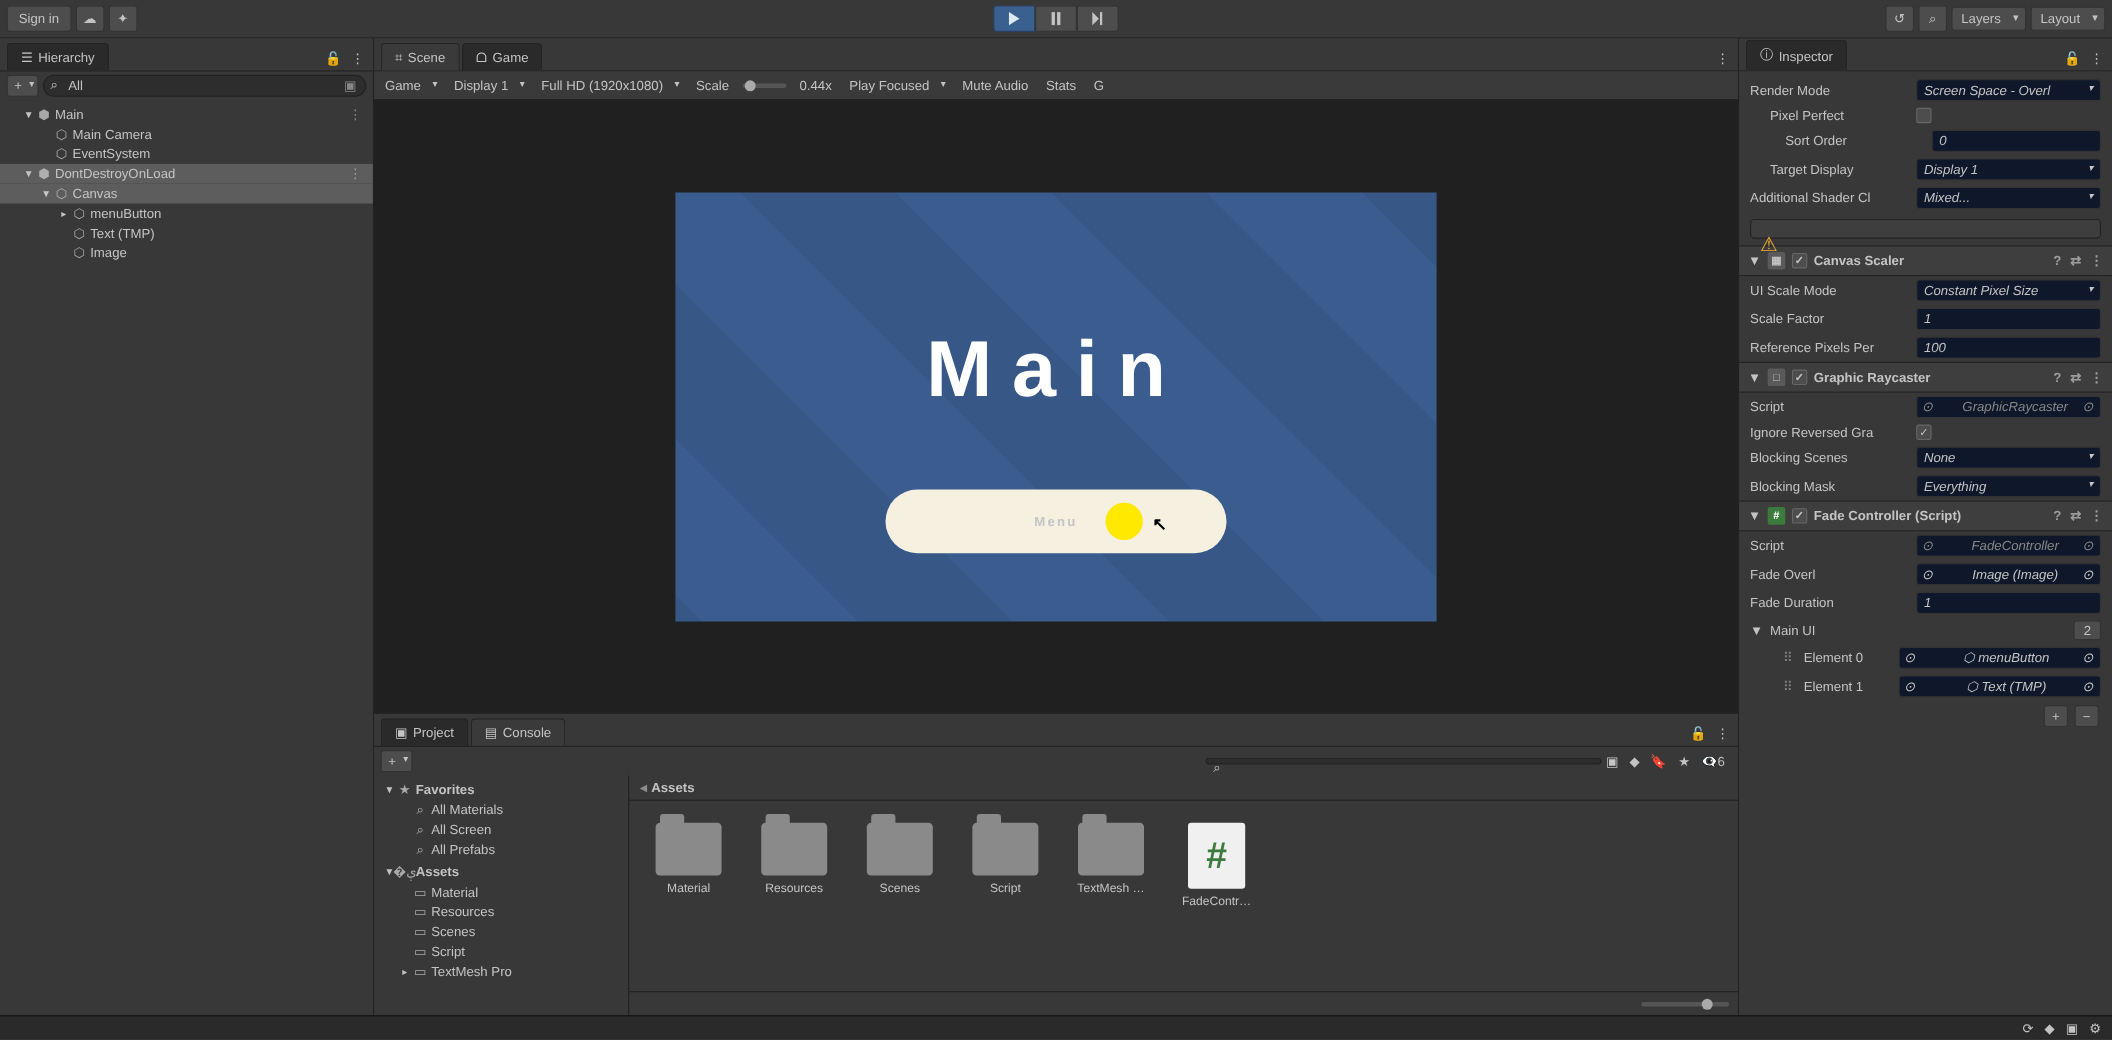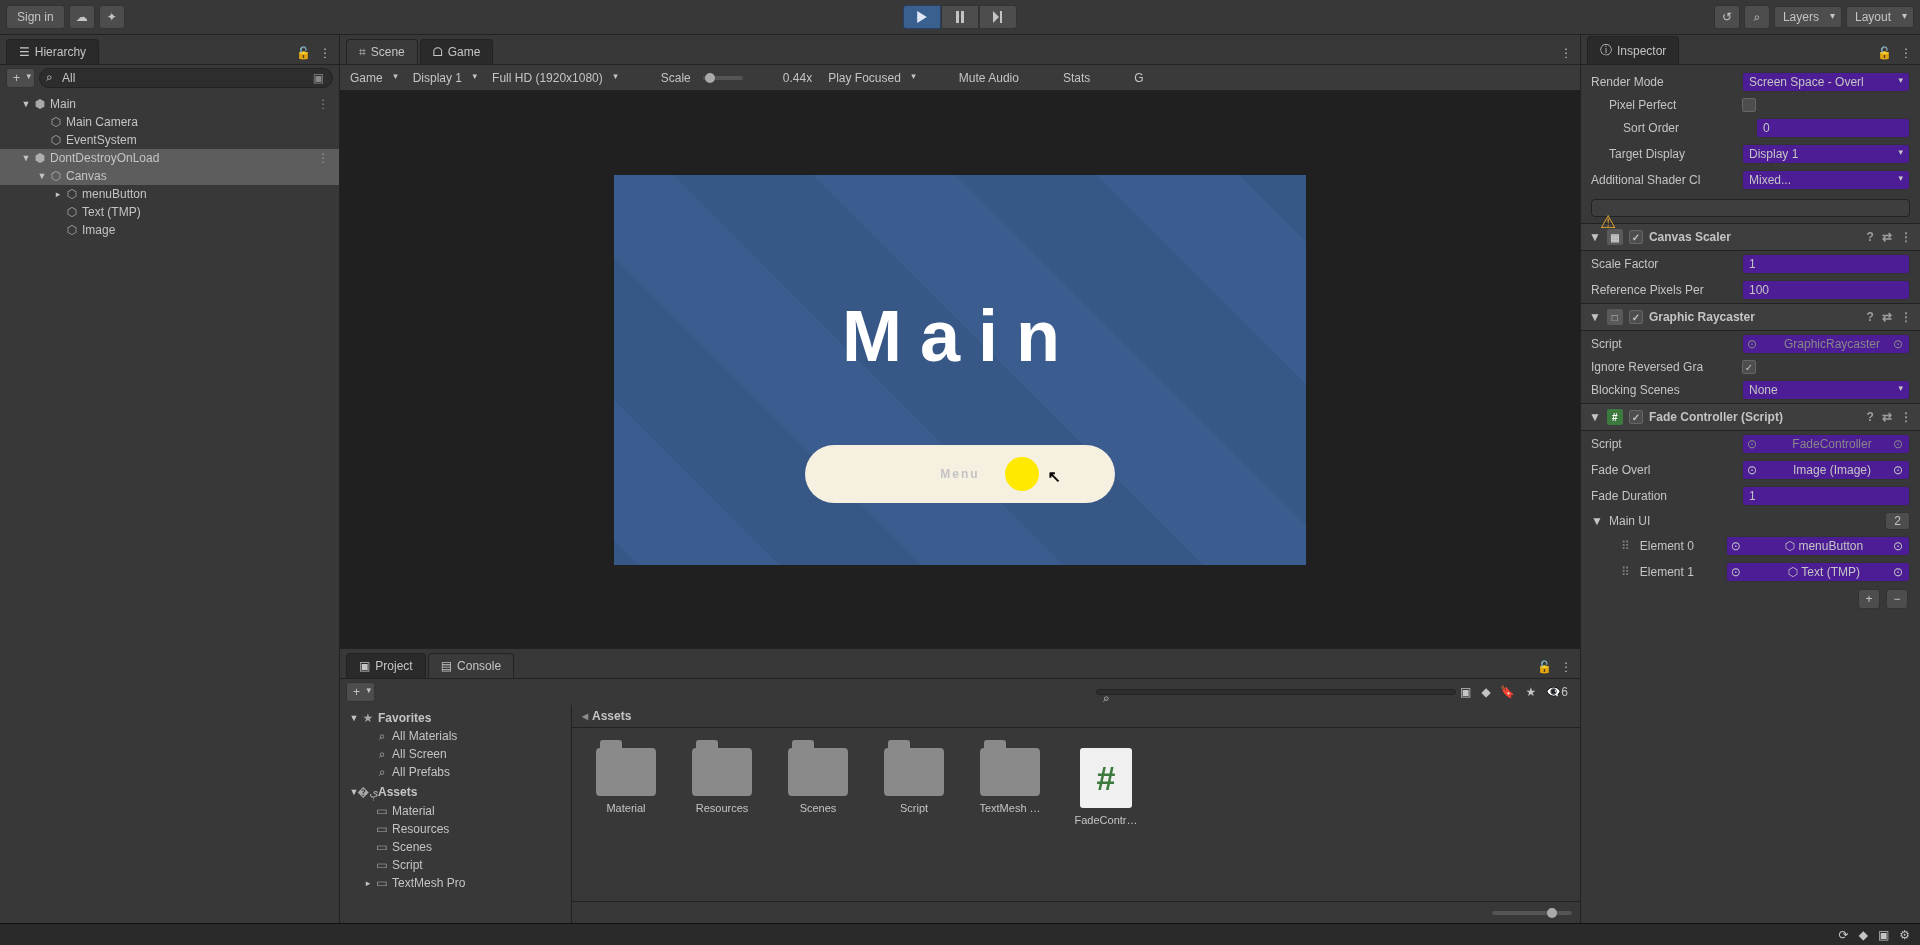--- a/index.html
+++ b/index.html
@@ -37,21 +37,21 @@
 .tree-row { display: flex; align-items: center; padding: 2px 4px; cursor: pointer; }
 .tree-row.sel { background: #5d5d5d; }
 .tree-indent { display: inline-block; }
 .tree-caret { width: 12px; display: inline-flex; justify-content: center; font-size: 9px; }
 .tree-icon { width: 16px; display: inline-flex; justify-content: center; margin-right: 2px; opacity: 0.8; }
 .tree-extra { margin-left: auto; padding-right: 6px; opacity: 0.6; }
 
 .game-toolbar { height: 26px; background: #3a3a3a; border-bottom: 1px solid #222; display: flex; align-items: center; padding: 0 6px; gap: 8px; }
 .gt-dd { background: #3a3a3a; padding: 2px 18px 2px 4px; position: relative; cursor: pointer; }
 .gt-dd::after { content: "▾"; position: absolute; right: 3px; top: 2px; font-size: 9px; }
-.gt-text { padding: 2px 4px; margin-left: 28px; }
+.gt-text { padding: 2px 4px; }
 .scale-slider { width: 40px; height: 4px; background: #555; border-radius: 2px; position: relative; }
 .scale-slider::after { content: ""; width: 10px; height: 10px; background: #aaa; border-radius: 50%; position: absolute; left: 2px; top: -3px; }
 
 .viewport { flex: 1; background: #202020; display: flex; align-items: center; justify-content: center; position: relative; }
 .game-canvas { width: 692px; height: 390px; background: #3a5c8e; position: relative; overflow: hidden; }
 .diag { position: absolute; inset: -200px; background: repeating-linear-gradient(45deg, rgba(0,0,0,0.05) 0 100px, rgba(0,0,0,0) 100px 200px); }
 .gc-title { position: absolute; top: 120px; width: 100%; text-align: center; font-size: 72px; font-weight: 600; color: #fff; letter-spacing: 18px; }
 .gc-btn { position: absolute; top: 270px; left: 50%; transform: translateX(-50%); width: 310px; height: 58px; background: #f5f0e0; border-radius: 29px; display: flex; align-items: center; justify-content: center; font-size: 40px; font-weight: 700; color: #000; letter-spacing: 2px; }
 .yellow-dot { width: 34px; height: 34px; background: #ffe900; border-radius: 50%; position: absolute; right: 76px; top: 12px; }
 .cursor { position: absolute; right: 52px; top: 22px; font-size: 16px; color: #000; }
@@ -67,21 +67,21 @@
 .folder-icon::before { content: ""; position: absolute; top: -8px; left: 4px; width: 22px; height: 10px; background: #8a8a8a; border-radius: 3px 3px 0 0; }
 .script-icon { width: 52px; height: 60px; background: #f0f0f0; border-radius: 3px; display: flex; align-items: center; justify-content: center; font-size: 34px; font-weight: 700; color: #3d7a3d; }
 .asset-label { font-size: 11px; text-align: center; white-space: nowrap; overflow: hidden; text-overflow: ellipsis; width: 100%; }
 .proj-footer { height: 22px; border-top: 1px solid #222; display: flex; align-items: center; padding: 0 8px; }
 .zoom-slider { margin-left: auto; width: 80px; height: 4px; background: #555; border-radius: 2px; position: relative; }
 .zoom-slider::after { content: ""; width: 10px; height: 10px; background: #aaa; border-radius: 50%; position: absolute; left: 55px; top: -3px; }
 .proj-toolbar-icons { margin-left: auto; display: flex; gap: 10px; align-items: center; padding-right: 6px; }
 
 .insp-row { display: flex; align-items: center; padding: 3px 10px; gap: 6px; }
 .insp-label { width: 145px; }
-.insp-value { flex: 1; background: #4c1d95; border: 1px solid #333; border-radius: 3px; padding: 2px 6px; position: relative; }
+.insp-value { flex: 1; background: #0f172a; border: 1px solid #333; border-radius: 3px; padding: 2px 6px; position: relative; font-style: italic; }
 .insp-value.dd::after { content: "▾"; position: absolute; right: 6px; top: 2px; font-size: 9px; }
 .insp-value.ref { padding-left: 18px; text-align: center; }
 .insp-value.ref::before { content: "⊙"; position: absolute; left: 4px; top: 2px; }
 .insp-value.ref::after { content: "⊙"; position: absolute; right: 6px; top: 2px; }
 .comp-header { display: flex; align-items: center; padding: 5px 8px; border-top: 1px solid #222; border-bottom: 1px solid #222; background: #3e3e3e; gap: 6px; font-weight: 600; }
 .comp-icon { width: 16px; height: 16px; background: #5a5a5a; border-radius: 2px; display: inline-flex; align-items: center; justify-content: center; font-size: 10px; }
 .comp-actions { margin-left: auto; display: flex; gap: 8px; opacity: 0.7; }
 .checkbox { width: 14px; height: 14px; background: #4d4d4d; border: 1px solid #666; border-radius: 2px; display: inline-flex; align-items: center; justify-content: center; font-size: 10px; }
 .warn-box { margin: 6px 10px; padding: 8px 10px 8px 36px; background: #3e3e3e; border: 1px solid #222; border-radius: 4px; position: relative; font-size: 11px; line-height: 1.35; color: #9a9a9a; }
 .warn-ico { position: absolute; left: 8px; top: 10px; font-size: 18px; color: #f0b030; }
@@ -411,20 +411,24 @@
         <span class="comp-icon">▦</span>
         <span class="checkbox">✓</span>
         <span>Canvas Scaler</span>
         <div class="comp-actions">
             <span>?</span>
             <span>⇄</span>
             <span>⋮</span>
           </div>
       </div>
       <div class="insp-row">
+        <span class="insp-label">UI Scale Mode</span>
+        <div class="insp-value dd">Constant Pixel Size</div>
+      </div>
+      <div class="insp-row">
         <span class="insp-label">Scale Factor</span>
         <div class="insp-value">1</div>
       </div>
       <div class="insp-row">
         <span class="insp-label">Reference Pixels Per</span>
         <div class="insp-value">100</div>
       </div>
 
       <div class="comp-header">
         <span>▼</span>
@@ -442,20 +446,24 @@
         <div class="insp-value ref" style="color:#888">GraphicRaycaster</div>
       </div>
       <div class="insp-row">
         <span class="insp-label">Ignore Reversed Gra</span>
         <span class="checkbox">✓</span>
       </div>
       <div class="insp-row">
         <span class="insp-label">Blocking Scenes</span>
         <div class="insp-value dd">None</div>
       </div>
+      <div class="insp-row">
+        <span class="insp-label">Blocking Mask</span>
+        <div class="insp-value dd">Everything</div>
+      </div>
 
       <div class="comp-header">
         <span>▼</span>
         <span class="comp-icon" style="background:#3d7a3d;color:#fff">#</span>
         <span class="checkbox">✓</span>
         <span>Fade Controller (Script)</span>
         <div class="comp-actions">
             <span>?</span>
             <span>⇄</span>
             <span>⋮</span>

